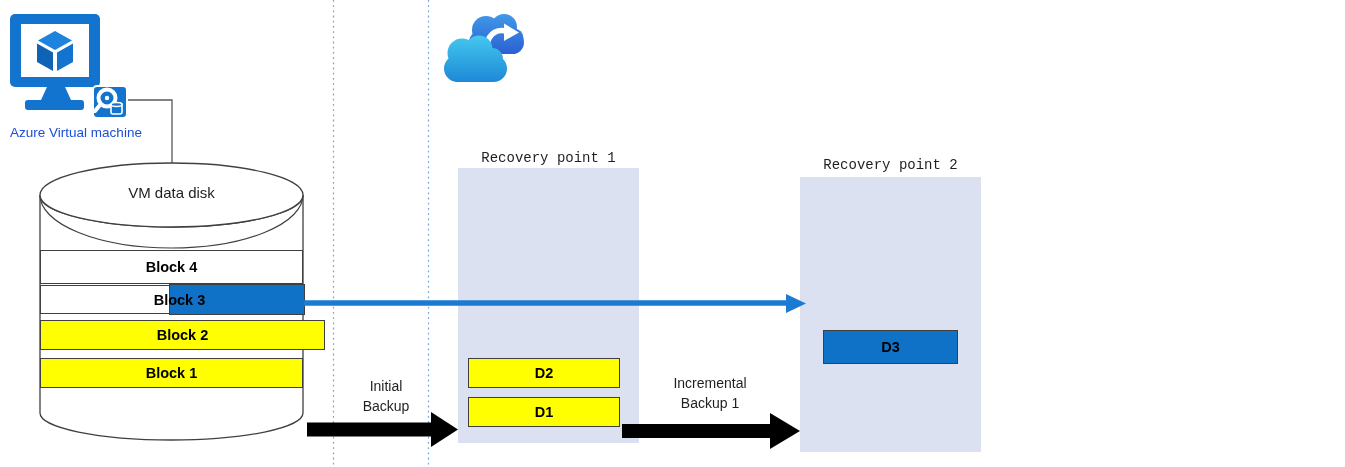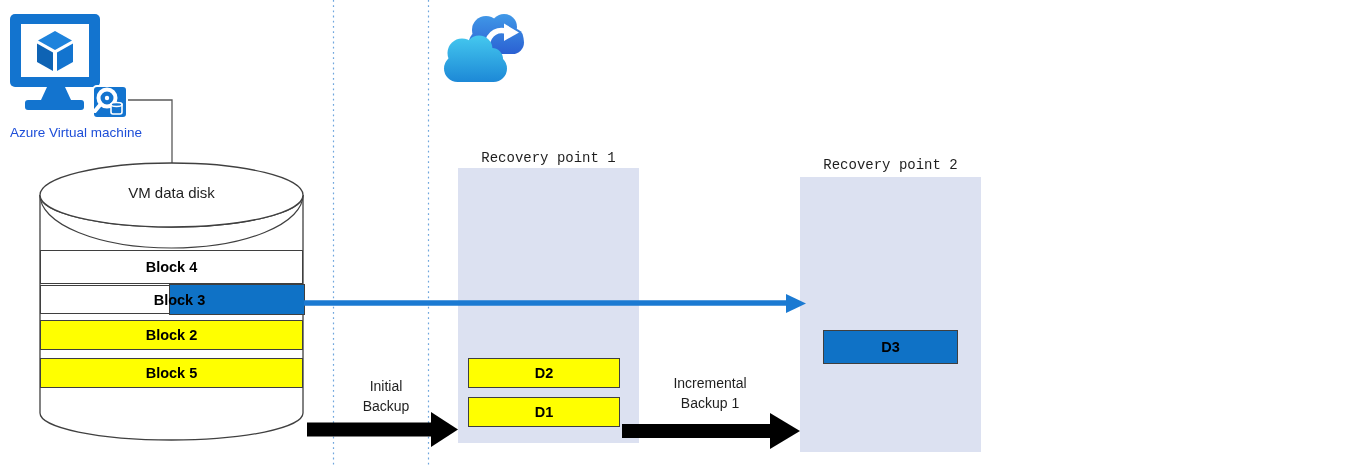--- a/index.html
+++ b/index.html
@@ -119,26 +119,26 @@
 
   <div class="block white" style="left:40px; top:250px; width:263px; height:34px;">
     <span>Block 4</span>
   </div>
 
   <div class="block white" style="left:40px; top:285px; width:263px; height:29px;">
     <span class="b3-overlay"></span>
     <span class="b3-label">Block 3</span>
   </div>
 
-  <div class="block yellow" style="left:40px; top:320px; width:263px; height:30px;">
+  <div class="block yellow" style="left:40px; top:320px; width:285px; height:30px;">
     <span>Block 2</span>
   </div>
 
   <div class="block yellow" style="left:40px; top:358px; width:263px; height:30px;">
-    <span>Block 5</span>
+    <span>Block 1</span>
   </div>
 
   <div class="block yellow" style="left:468px; top:358px; width:152px; height:30px;">
     <span>D2</span>
   </div>
   <div class="block yellow" style="left:468px; top:397px; width:152px; height:30px;">
     <span>D1</span>
   </div>
   <div class="block blue" style="left:823px; top:298px; width:135px; height:34px;margin-top:32px;">
     <span>D3</span>

